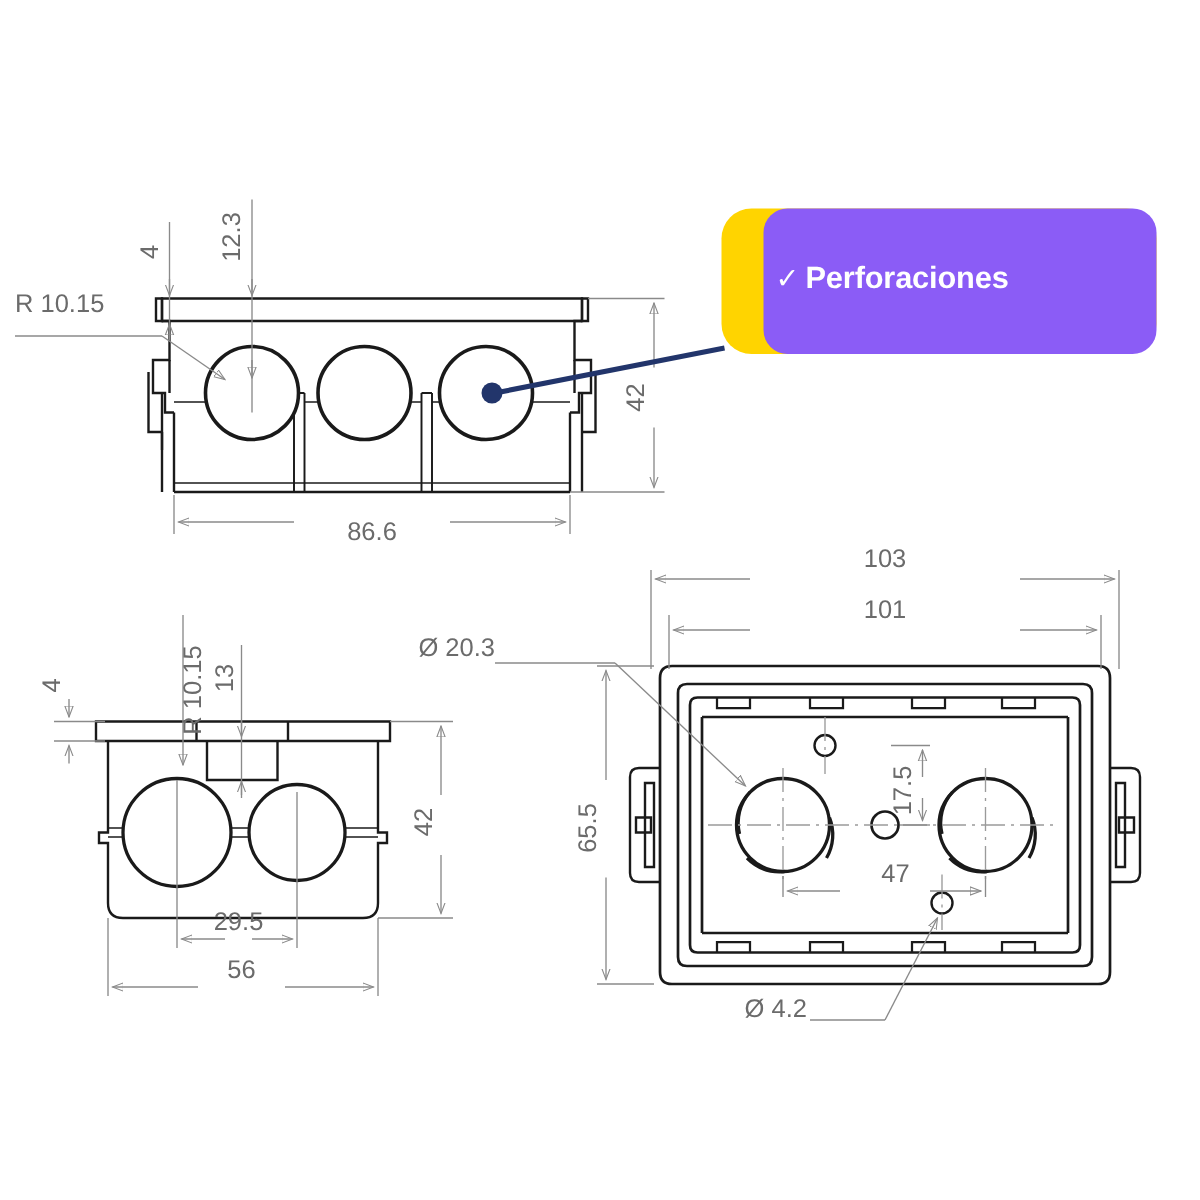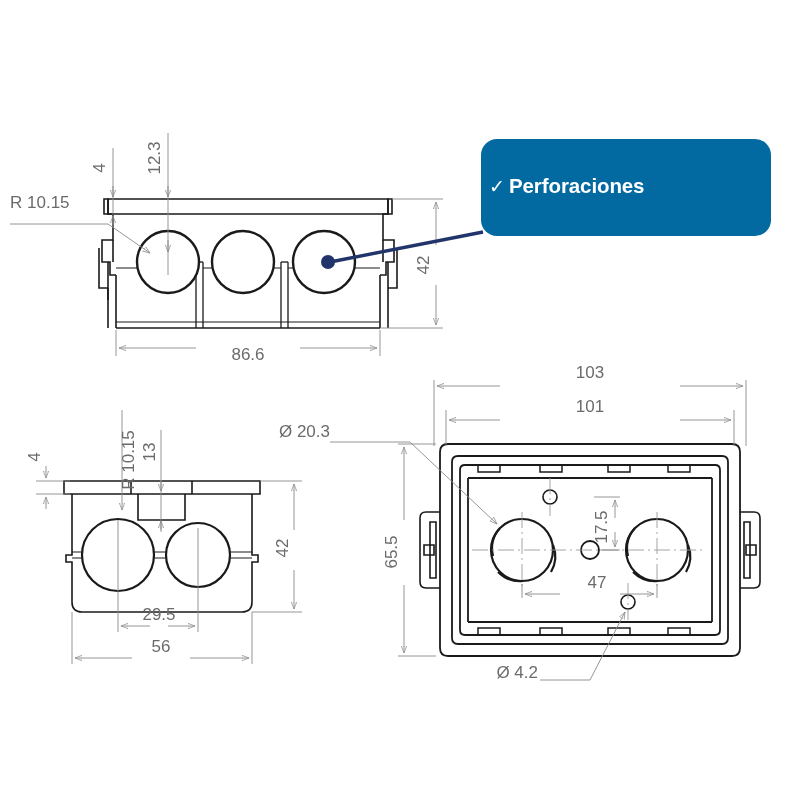--- a/index.html
+++ b/index.html
@@ -313,20 +313,20 @@
     <text class="dimtext" x="597" y="588" text-anchor="middle">47</text>
     <text class="dimtext" x="538" y="678" text-anchor="end">Ø 4.2</text>
 
     <g>
       <path d="M483 232 L330 262" stroke="#22356b" stroke-width="3.4" fill="none"></path>
       <circle cx="328" cy="262" r="7" fill="#22356b"></circle>
     </g>
   </svg>
 
   <div class="calloutbox" style="left:481px;top:139px;width:290px;height:97px;background:#ffd400;">
-    <div class="callout-inner" style="background:#0369a1;">
+    <div class="callout-inner" style="background:#8b5cf6;margin-left:28px;">
       <div class="callout-line first">
         <span class="chk">✓</span><span>Perforaciones</span>
       </div>
     </div>
   </div>
 
 </div>
 
 </body></html>

